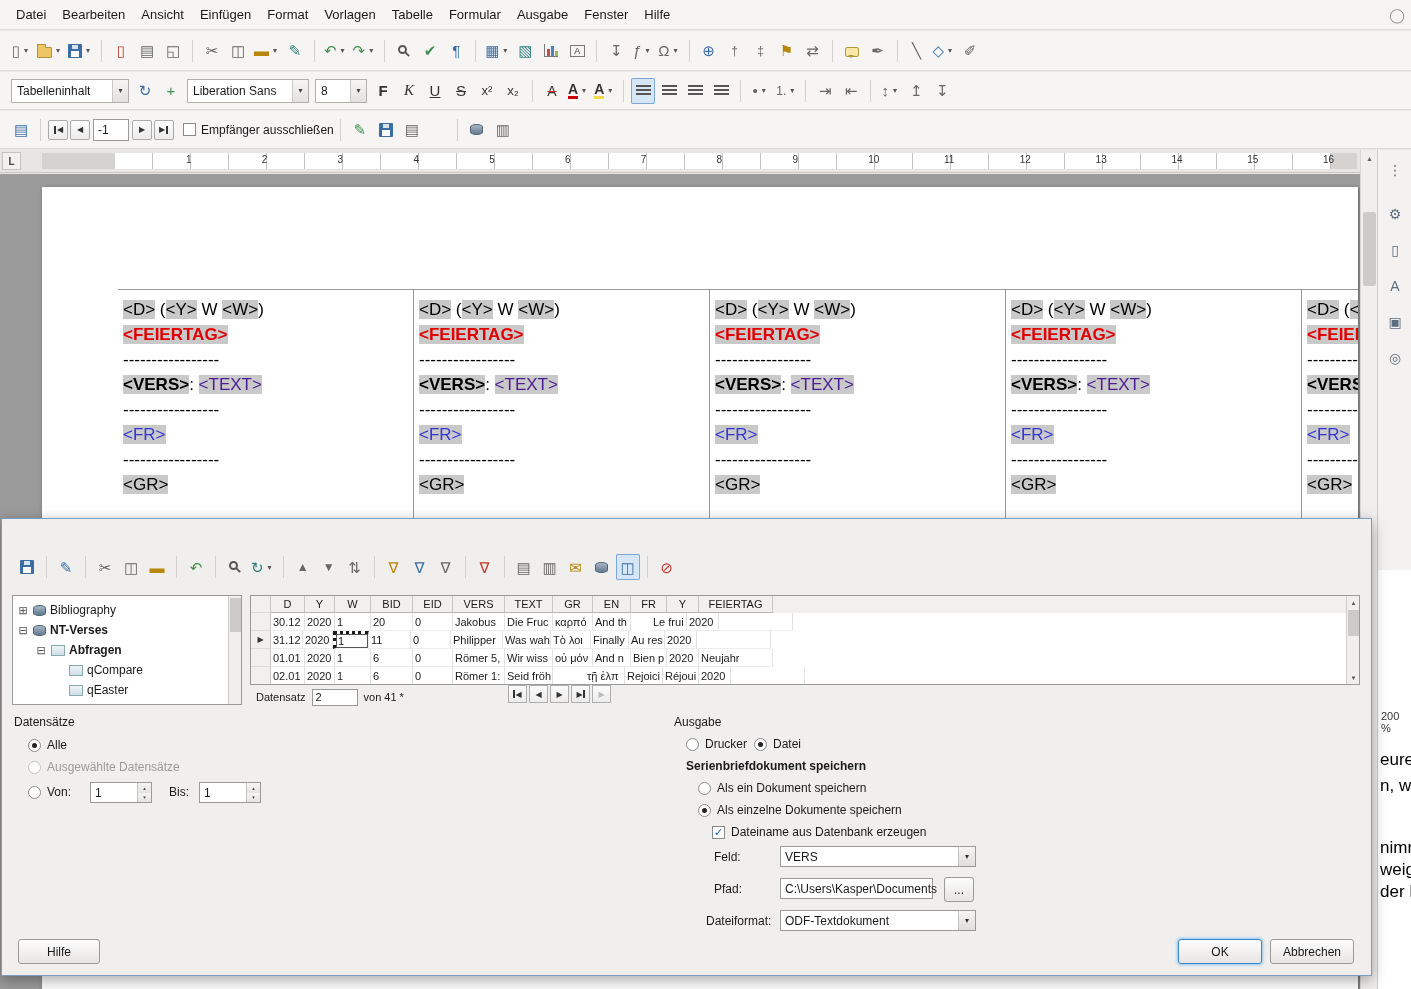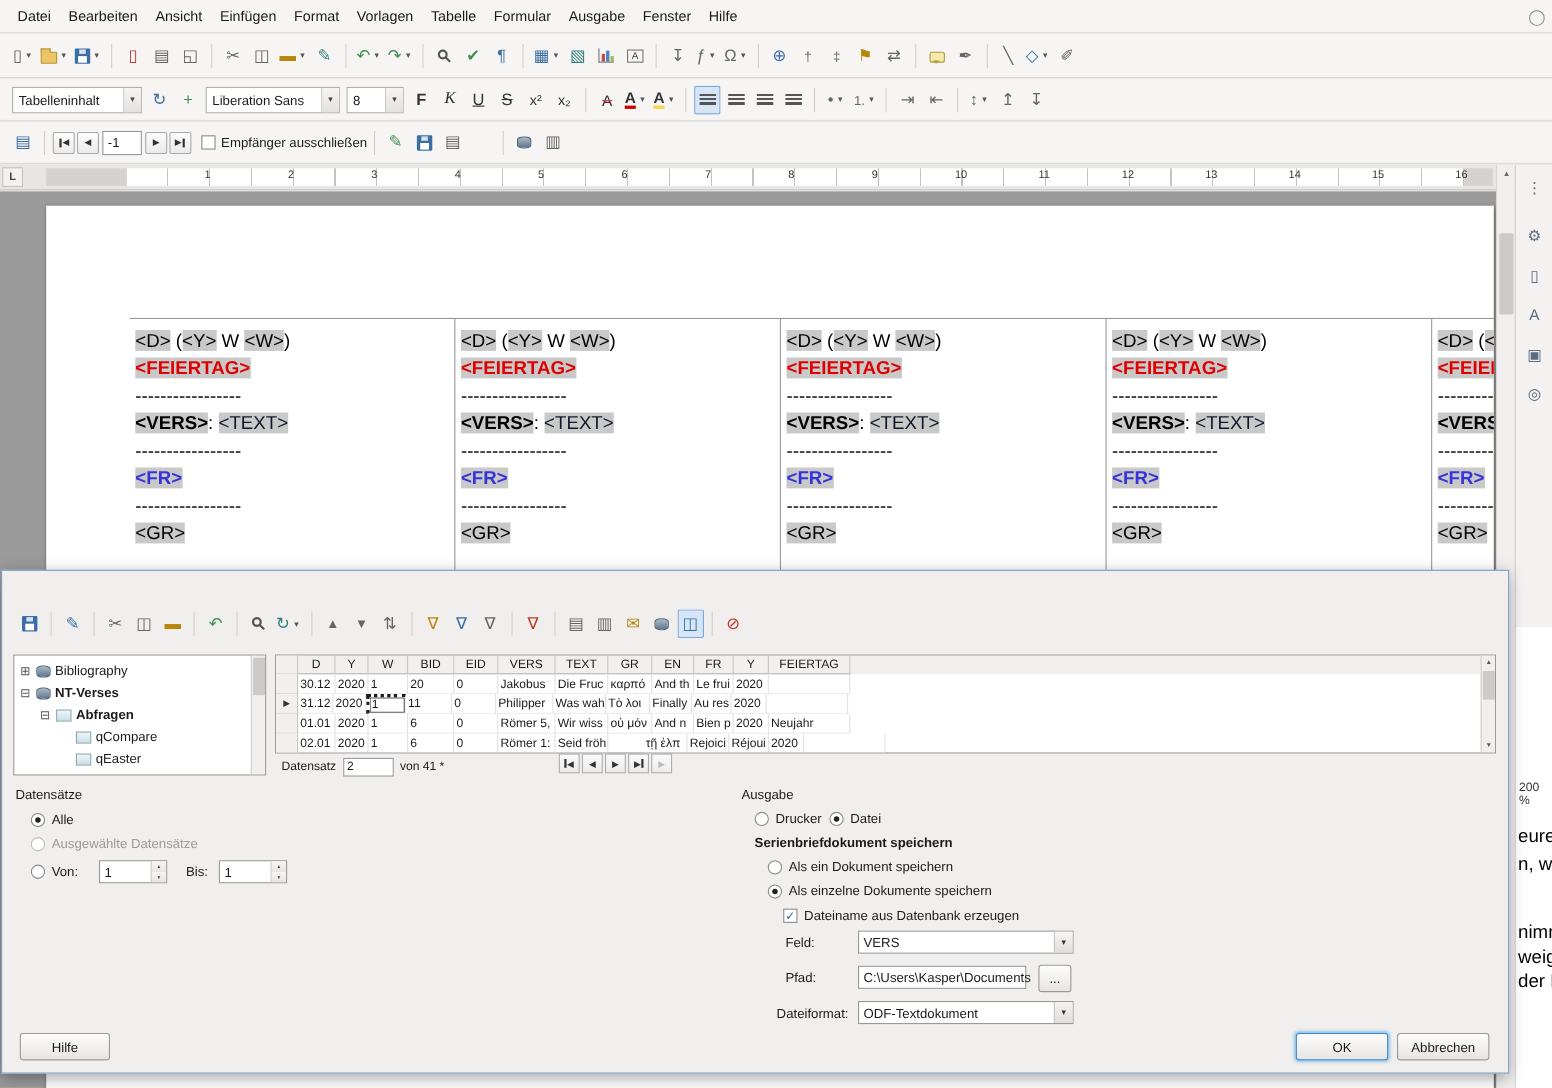--- a/index.html
+++ b/index.html
@@ -58,23 +58,23 @@
   .ruler-gray2{position:absolute;left:1331px;top:3px;width:26px;height:16px;background:#d5d2cf}
   .rnum{position:absolute;top:4px;font-size:10px;color:#333}
   
   .docarea{position:absolute;left:0;top:174px;width:1360px;height:815px;background:#9b9b9b;overflow:hidden}
   .page{position:absolute;left:42px;top:13px;width:1316px;height:900px;background:#fff;box-shadow:1px 1px 4px rgba(0,0,0,.4)}
   .mmtable{position:absolute;left:76px;top:102px;width:1240px;height:420px;border-top:1px solid #999;display:flex;overflow:hidden}
   .mmcol{width:296px;flex:none;border-right:1px solid #999;padding:7px 0 0 5px;overflow:hidden}
   .cl{font-size:17px;line-height:25px;white-space:pre;color:#000}
   .fld{background:#c9c9c9}
   .f-red{color:#e10000;font-weight:bold}
-  .f-text{color:#0f172a}
+  .f-text{color:#4c1d95}
   .f-vers{font-weight:bold}
-  .f-fr{color:#3434d8;font-weight:bold}
+  .f-fr{color:#3434d8;font-weight:normal}
   
   .vscroll{position:absolute;left:1360px;top:150px;width:17px;height:839px;background:#f0efee;border-left:1px solid #d8d6d4}
   .vs-arrow{position:absolute;left:1px;width:15px;height:15px;display:flex;align-items:center;justify-content:center;font-size:7px;color:#666}
   .vs-thumb{position:absolute;left:2px;width:13px;background:#cdcbc9;border-radius:2px}
   .sidestrip{position:absolute;left:1377px;top:150px;width:34px;height:839px;background:#f3f2f1;border-left:1px solid #cfcdca}
   .ss-white{position:absolute;left:0;top:420px;width:34px;bottom:0;background:#fff}
   .ss-icon{position:absolute;left:5px;width:24px;height:24px;display:flex;align-items:center;justify-content:center;font-size:14px;color:#5b6d7f}
   .frag{position:absolute;left:2px;font-size:17px;color:#000;white-space:nowrap}
   .zoomtxt{position:absolute;left:3px;font-size:11px;color:#333}
   
@@ -633,21 +633,21 @@
           <div class="rowhdr"></div>
           <div class="gc" style="width: 34px;">30.12</div>
           <div class="gc" style="width: 30px;">2020</div>
           <div class="gc" style="width: 36px;">1</div>
           <div class="gc" style="width: 42px;">20</div>
           <div class="gc" style="width: 40px;">0</div>
           <div class="gc" style="width: 52px;">Jakobus</div>
           <div class="gc" style="width: 48px;">Die Fruc</div>
           <div class="gc" style="width: 40px;">καρπό</div>
           <div class="gc" style="width: 38px;">And th</div>
-          <div class="gc" style="width: 36px;">Le frui</div>
+          <div class="gc" style="width: 36px; margin-left: 20px;">Le frui</div>
           <div class="gc" style="width: 32px;">2020</div>
           <div class="gc" style="width: 74px;"></div>
         </div>
         <div class="grow">
           <div class="rowhdr">▶</div>
           <div class="gc" style="width: 32px;">31.12</div>
           <div class="gc" style="width: 30px;">2020</div>
           <div class="gc gfocus" style="width: 36px;">1</div>
           <div class="gc" style="width: 42px;">11</div>
           <div class="gc" style="width: 40px;">0</div>

